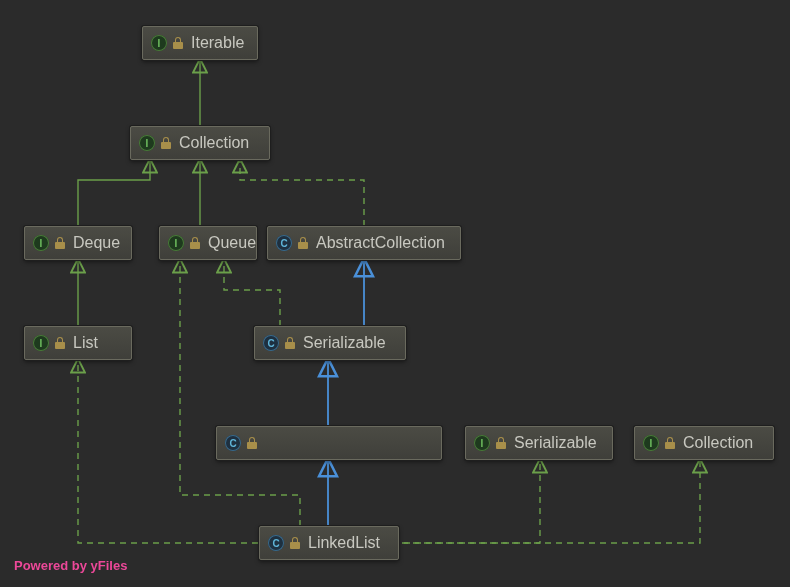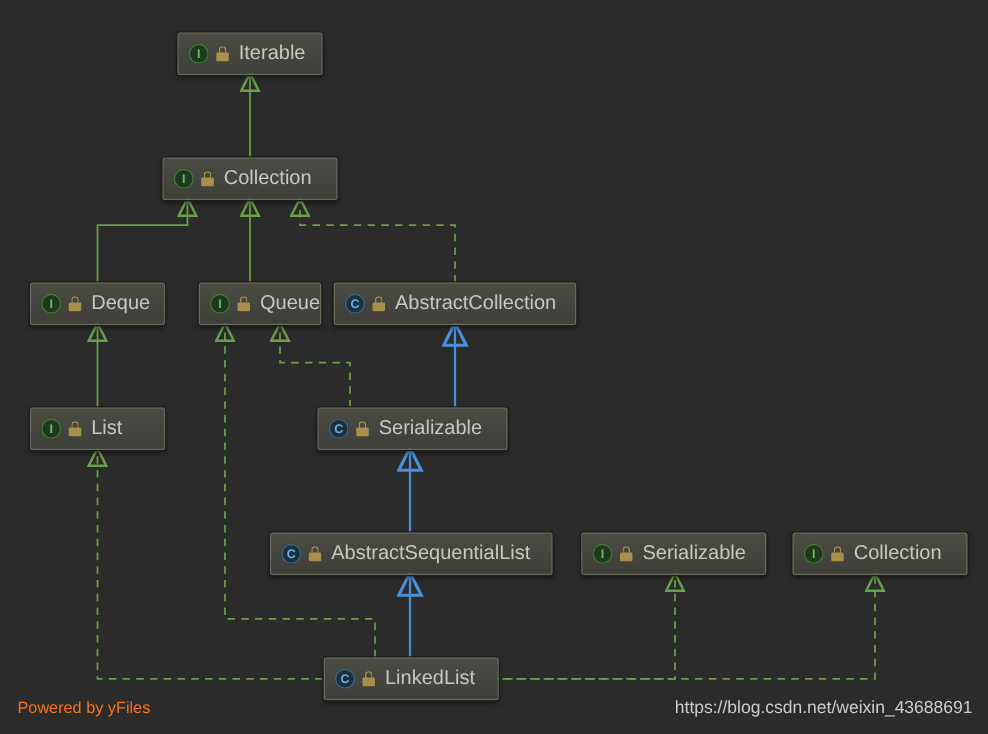--- a/index.html
+++ b/index.html
@@ -88,22 +88,23 @@
   }
   .node .label {
     color: #c8c8c0;
     font-size: 16px;
     white-space: nowrap;
   }
   .footer-left {
     position: absolute;
     left: 14px;
     bottom: 14px;
-    color: #f97316;
+    color: #ec4899;
     font-size: 13px;
+    font-weight: bold;
   }
   .footer-right {
     position: absolute;
     right: 12px;
     bottom: 14px;
     color: #ccc;
     font-size: 14px;
   }
 </style>
 </head>
@@ -167,33 +168,31 @@
         <span class="label">List</span>
       </div>
       <div class="node" style="left: 254px; top: 326px; width: 152px;">
         <span class="badge class">C</span>
         <span class="lock"></span>
         <span class="label">Serializable</span>
       </div>
       <div class="node" style="left: 216px; top: 426px; width: 226px;">
         <span class="badge class">C</span>
         <span class="lock"></span>
-        <span class="label">AbstractSequentialList</span>
       </div>
       <div class="node" style="left: 465px; top: 426px; width: 148px;">
         <span class="badge interface">I</span>
         <span class="lock"></span>
         <span class="label">Serializable</span>
       </div>
       <div class="node" style="left: 634px; top: 426px; width: 140px;">
         <span class="badge interface">I</span>
         <span class="lock"></span>
         <span class="label">Collection</span>
       </div>
       <div class="node" style="left: 259px; top: 526px; width: 140px;">
         <span class="badge class">C</span>
         <span class="lock"></span>
         <span class="label">LinkedList</span>
       </div>
     </div>
   <div class="footer-left">Powered by yFiles</div>
-  <div class="footer-right">https://blog.csdn.net/weixin_43688691</div>
 </div>
 
 </body></html>

